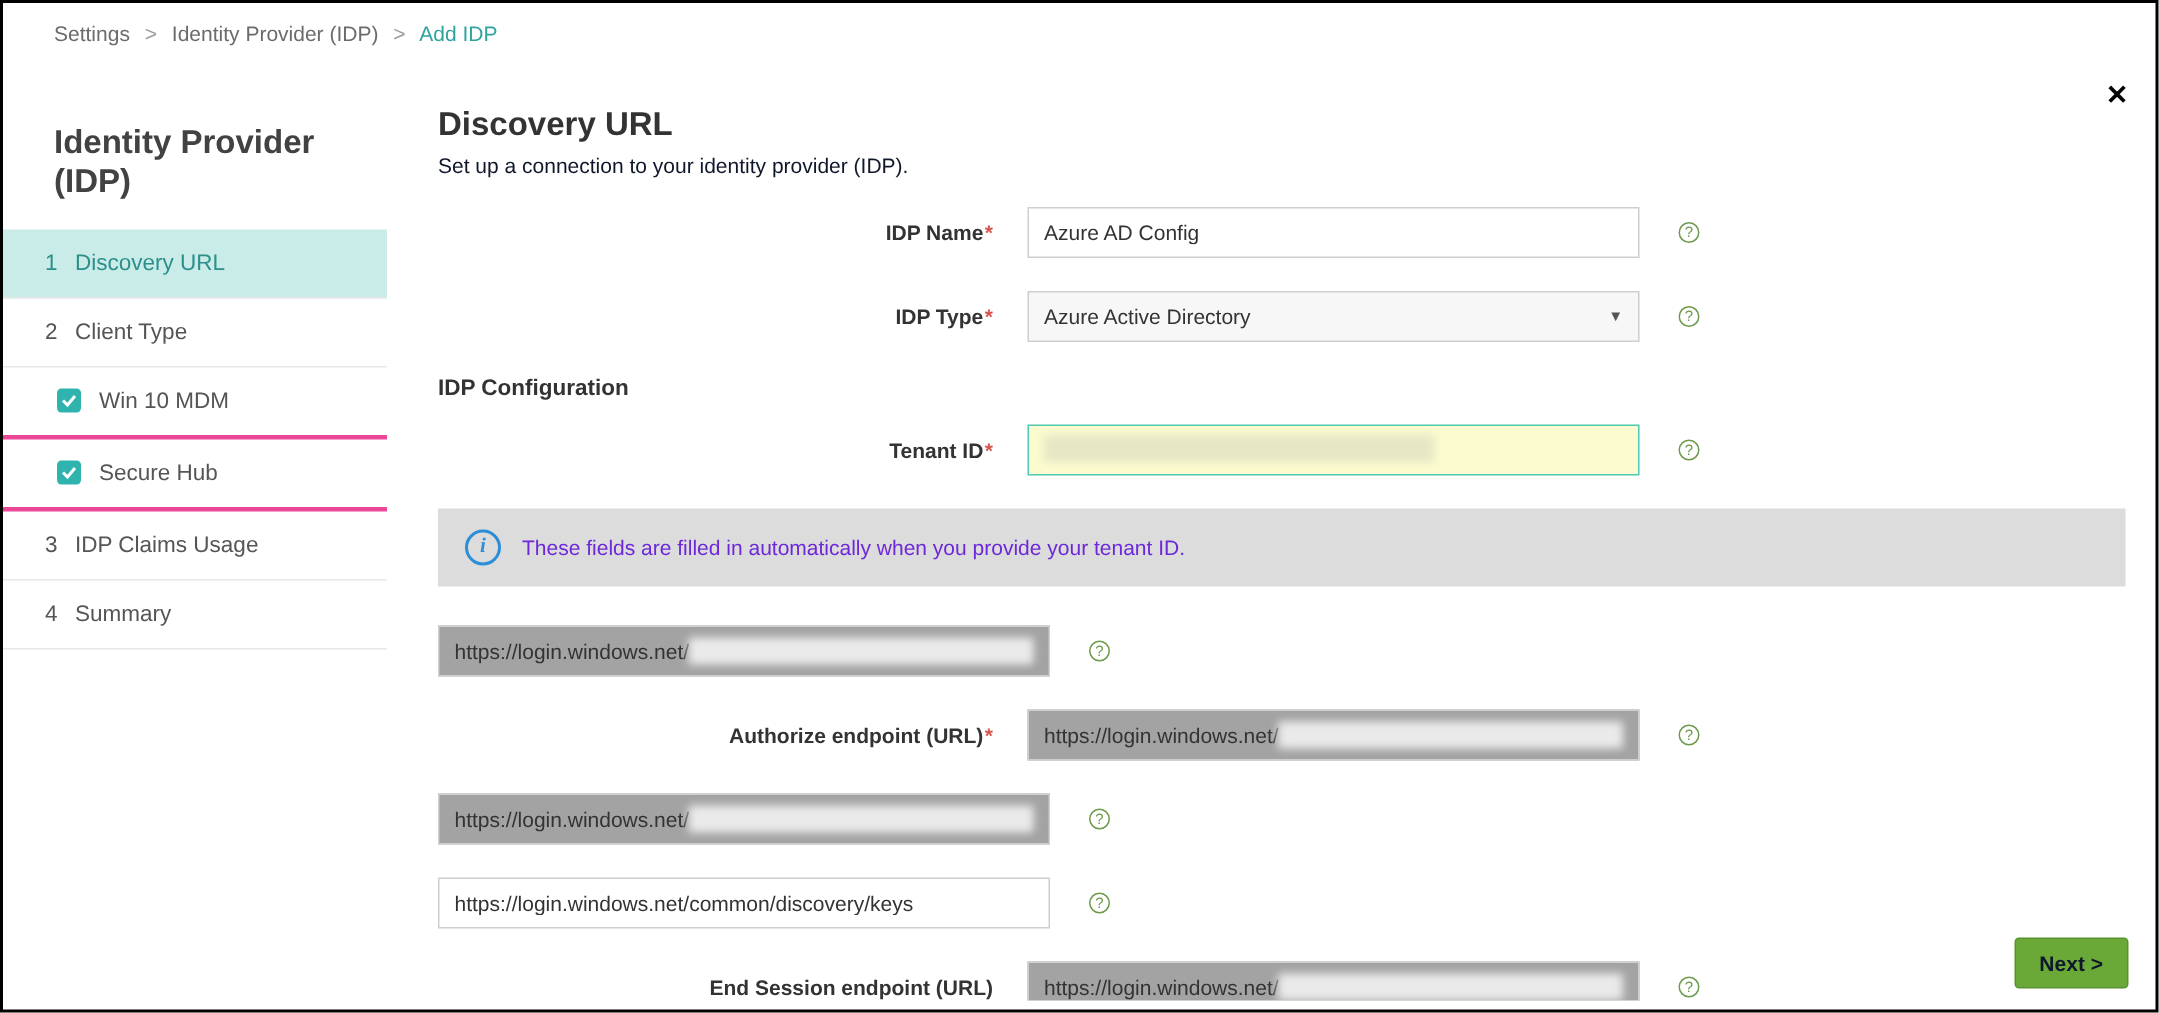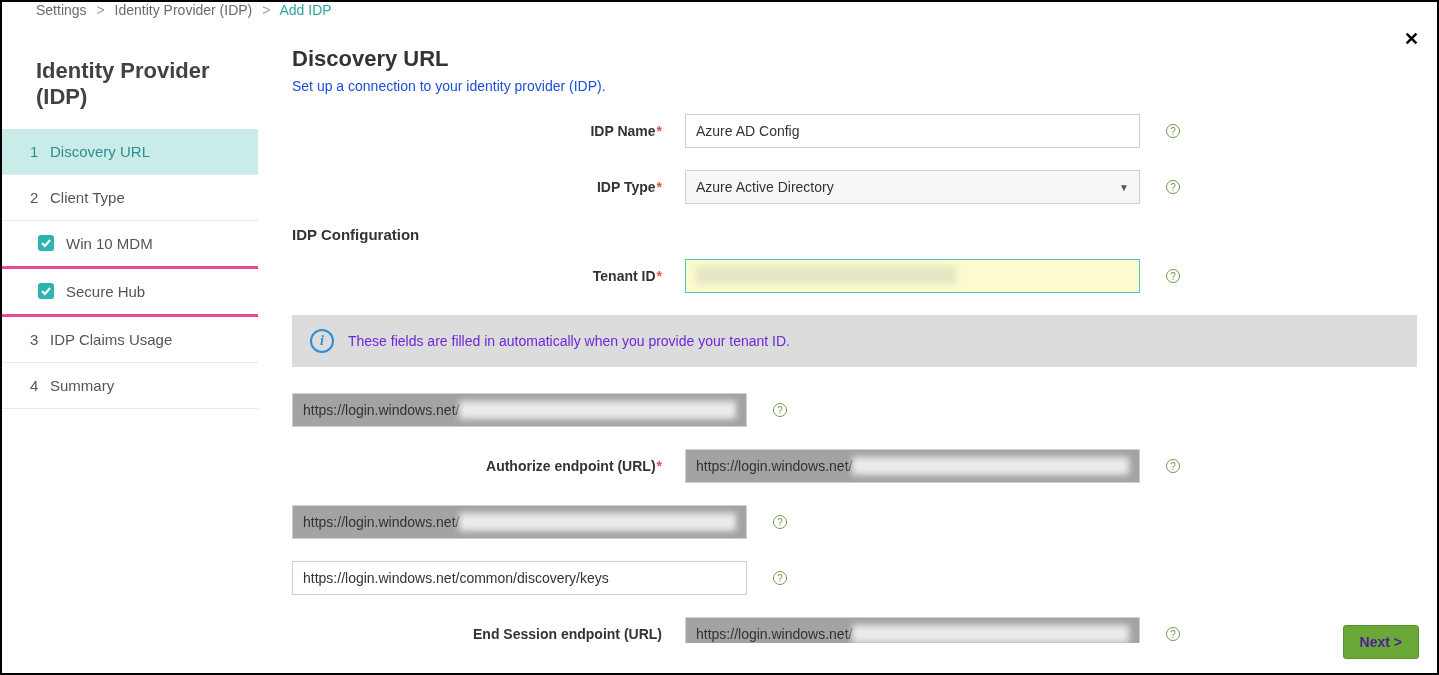--- a/index.html
+++ b/index.html
@@ -1,64 +1,64 @@
 <!DOCTYPE html>
 <html><head>
 <meta charset="utf-8">
 <style>
   * { box-sizing: border-box; margin: 0; padding: 0; }
   body { font-family: -apple-system, BlinkMacSystemFont, "Segoe UI", Helvetica, Arial, sans-serif; background: #fff; color: #333; border: 2px solid #000; width: 1439px; height: 675px; position: relative; overflow: hidden; }
   
-  .breadcrumb { padding: 0 34px; font-size: 14px; color: #6b6b6b; }
+  .breadcrumb { padding: 12px 34px; font-size: 14px; color: #6b6b6b; }
   .breadcrumb .crumb { color: #6b6b6b; }
   .breadcrumb .crumb.active { color: #2fa39f; }
   .breadcrumb .sep { margin: 0 6px; color: #9e9e9e; }
   
   .layout { display: flex; height: calc(100% - 46px); }
   
   .sidebar { width: 256px; padding: 40px 0 0 0; }
   .sidebar-title { font-size: 22px; font-weight: 600; color: #424242; padding: 0 34px 18px 34px; line-height: 1.2; }
   .side-item { display: flex; align-items: center; padding: 14px 18px 14px 28px; font-size: 15px; color: #555; border-bottom: 1px solid #e8e8e8; cursor: pointer; }
   .side-item.active { background: #c9ece8; color: #2b8f8b; }
   .side-item .num { width: 20px; color: inherit; }
   .side-sub { display: flex; align-items: center; padding: 14px 18px 14px 36px; font-size: 15px; color: #555; border-bottom: 3px solid #ec4899; cursor: pointer; }
   .side-sub .check-icon { width: 16px; height: 16px; background: #2fb3ae; border-radius: 3px; margin-right: 12px; display: inline-flex; align-items: center; justify-content: center; }
   .side-sub .check-icon svg { width: 10px; height: 10px; }
   
   .main { flex: 1; padding: 28px 20px 0 34px; position: relative; overflow: hidden; }
   .main h1 { font-size: 22px; font-weight: 700; color: #333; margin-bottom: 6px; }
-  .main .subtitle { font-size: 14px; color: #1d4ed8; margin-bottom: 20px; }
+  .main .subtitle { font-size: 14px; color: #0f172a; margin-bottom: 20px; }
   
   .close-btn { position: absolute; top: 10px; right: 18px; font-size: 18px; font-weight: 700; cursor: pointer; color: #000; }
   
   .form-row { display: flex; align-items: center; margin-bottom: 22px; gap: 13px; }
   .form-row .label { width: 380px; text-align: right; font-size: 14px; color: #333; padding-right: 10px; font-weight: 600; }
   .form-row .req { color: #d9534f; margin-left: 1px; }
-  .form-row .control { width: 455px; }
+  .form-row .control { width: 408px; }
   .form-row .help-col { width: 40px; display: flex; justify-content: center; }
   .help-icon { width: 14px; height: 14px; border: 1.4px solid #6e9a4c; border-radius: 50%; color: #6e9a4c; font-size: 10px; display: inline-flex; align-items: center; justify-content: center; cursor: pointer; }
   
   input[type=text], .select-box { width: 100%; height: 34px; border: 1px solid #cfcfcf; padding: 6px 10px; font-size: 14px; color: #333; background: #fff; }
   .select-box { display: flex; align-items: center; justify-content: space-between; background: #f7f7f7; cursor: pointer; }
   .select-box .caret { font-size: 10px; color: #555; }
   
   .tenant-input { border: 1px solid #4fcab7; background: #fbfbcf; position: relative; height: 34px; padding: 6px 10px; }
   .tenant-input .blur { display:inline-block; width: 260px; height: 18px; background: #e6e6c4; filter: blur(3px); border-radius: 2px; }
   
   .section-title { font-size: 15px; font-weight: 700; color: #333; margin: 10px 0 16px 0; }
   
   .info-banner { display: flex; align-items: center; background: #dcdcdc; padding: 14px 18px; margin: 0 0 26px 0; }
   .info-banner .info-icon { width: 24px; height: 24px; border: 2px solid #2b8ed6; border-radius: 50%; color:#2b8ed6; font-weight: 700; display:inline-flex; align-items:center; justify-content:center; font-size:14px; margin-right: 14px; font-family: Georgia, serif; font-style: italic; }
   .info-banner .msg { font-size: 14px; color: #6d28d9; }
   
   .readonly-field { width: 100%; height: 34px; border: 1px solid #cfcfcf; background: #a3a3a3; display: flex; align-items: center; padding: 0 10px; font-size: 14px; color: #333; }
   .readonly-field .txt { white-space: nowrap; }
   .readonly-field .blur-tail { flex: 1; height: 18px; background: #eaeaea; filter: blur(3px); margin-left: 0; border-radius: 2px; }
   
-  .next-btn { position: absolute; bottom: 14px; right: 18px; background: #6aa938; color: #4c1d95; border: 1px solid #5a9230; padding: 8px 16px; font-size: 14px; border-radius: 3px; cursor: pointer; font-weight: 600; }
+  .next-btn { position: absolute; bottom: 14px; right: 18px; background: #6aa938; color: #0f172a; border: 1px solid #5a9230; padding: 8px 16px; font-size: 14px; border-radius: 3px; cursor: pointer; font-weight: 600; }
 </style>
 </head>
 <body>
 
 <div class="breadcrumb">
   <span class="crumb">Settings</span>
   <span class="sep">&gt;</span>
   <span class="crumb">Identity Provider (IDP)</span>
   <span class="sep">&gt;</span>
   <span class="crumb active">Add IDP</span>

